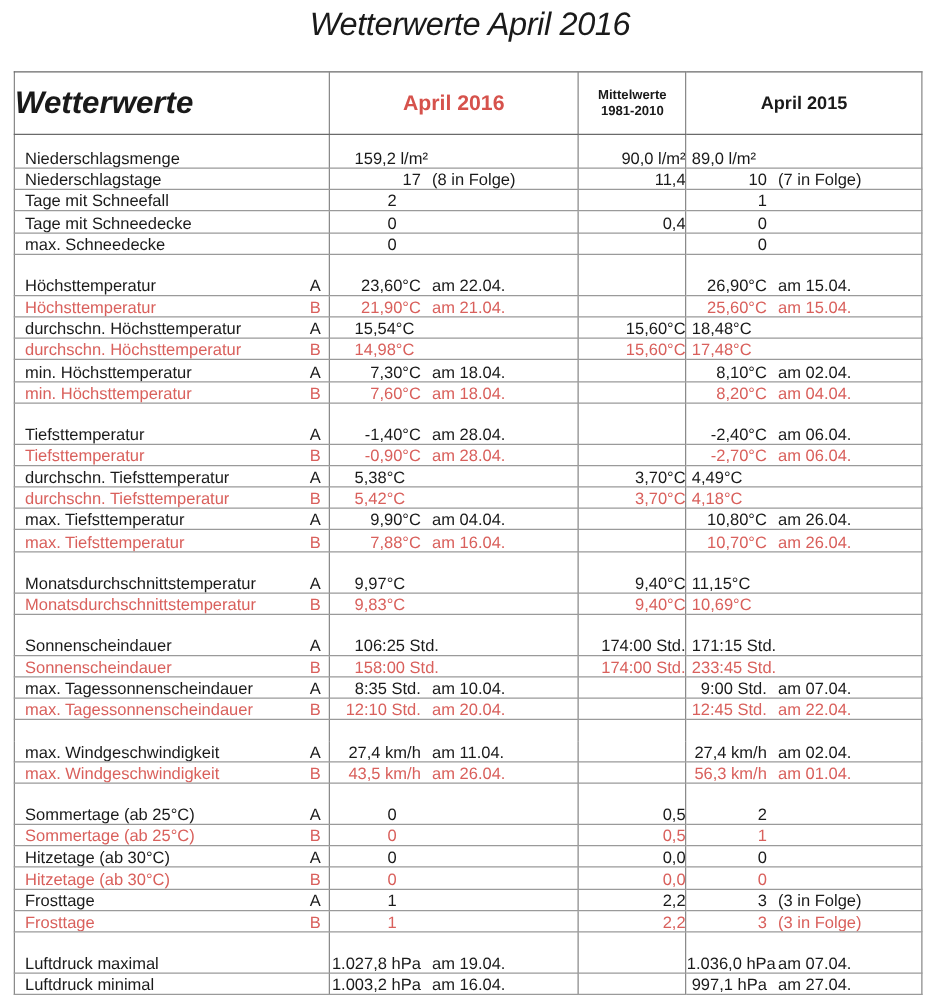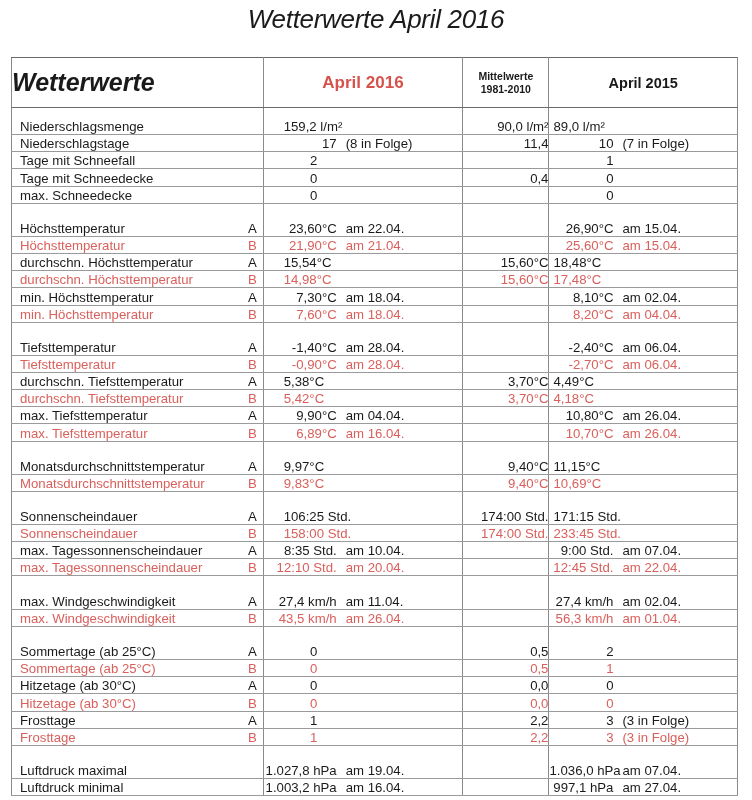--- a/index.html
+++ b/index.html
@@ -235,21 +235,21 @@
         <td class="mid" style="height: 16.2px;"><span></span></td>
         <td style="height: 16.2px;"><span class="v15">10,80°C</span><span class="d">am 26.04.</span></td>
       </tr>
       <tr class="row red">
         <td style="height: 16.2px;">
           <div class="lbl">
             <span>max. Tiefsttemperatur</span>
             <span>B</span>
           </div>
         </td>
-        <td style="height: 16.2px;"><span class="v">6,89°C</span><span class="d">am 16.04.</span></td>
+        <td style="height: 16.2px;"><span class="v">7,88°C</span><span class="d">am 16.04.</span></td>
         <td class="mid" style="height: 16.2px;"><span></span></td>
         <td style="height: 16.2px;"><span class="v15">10,70°C</span><span class="d">am 26.04.</span></td>
       </tr>
       <tr class="row">
         <td style="height: 32px;">
           <div class="lbl">
             <span>Monatsdurchschnittstemperatur</span>
             <span>A</span>
           </div>
         </td>

